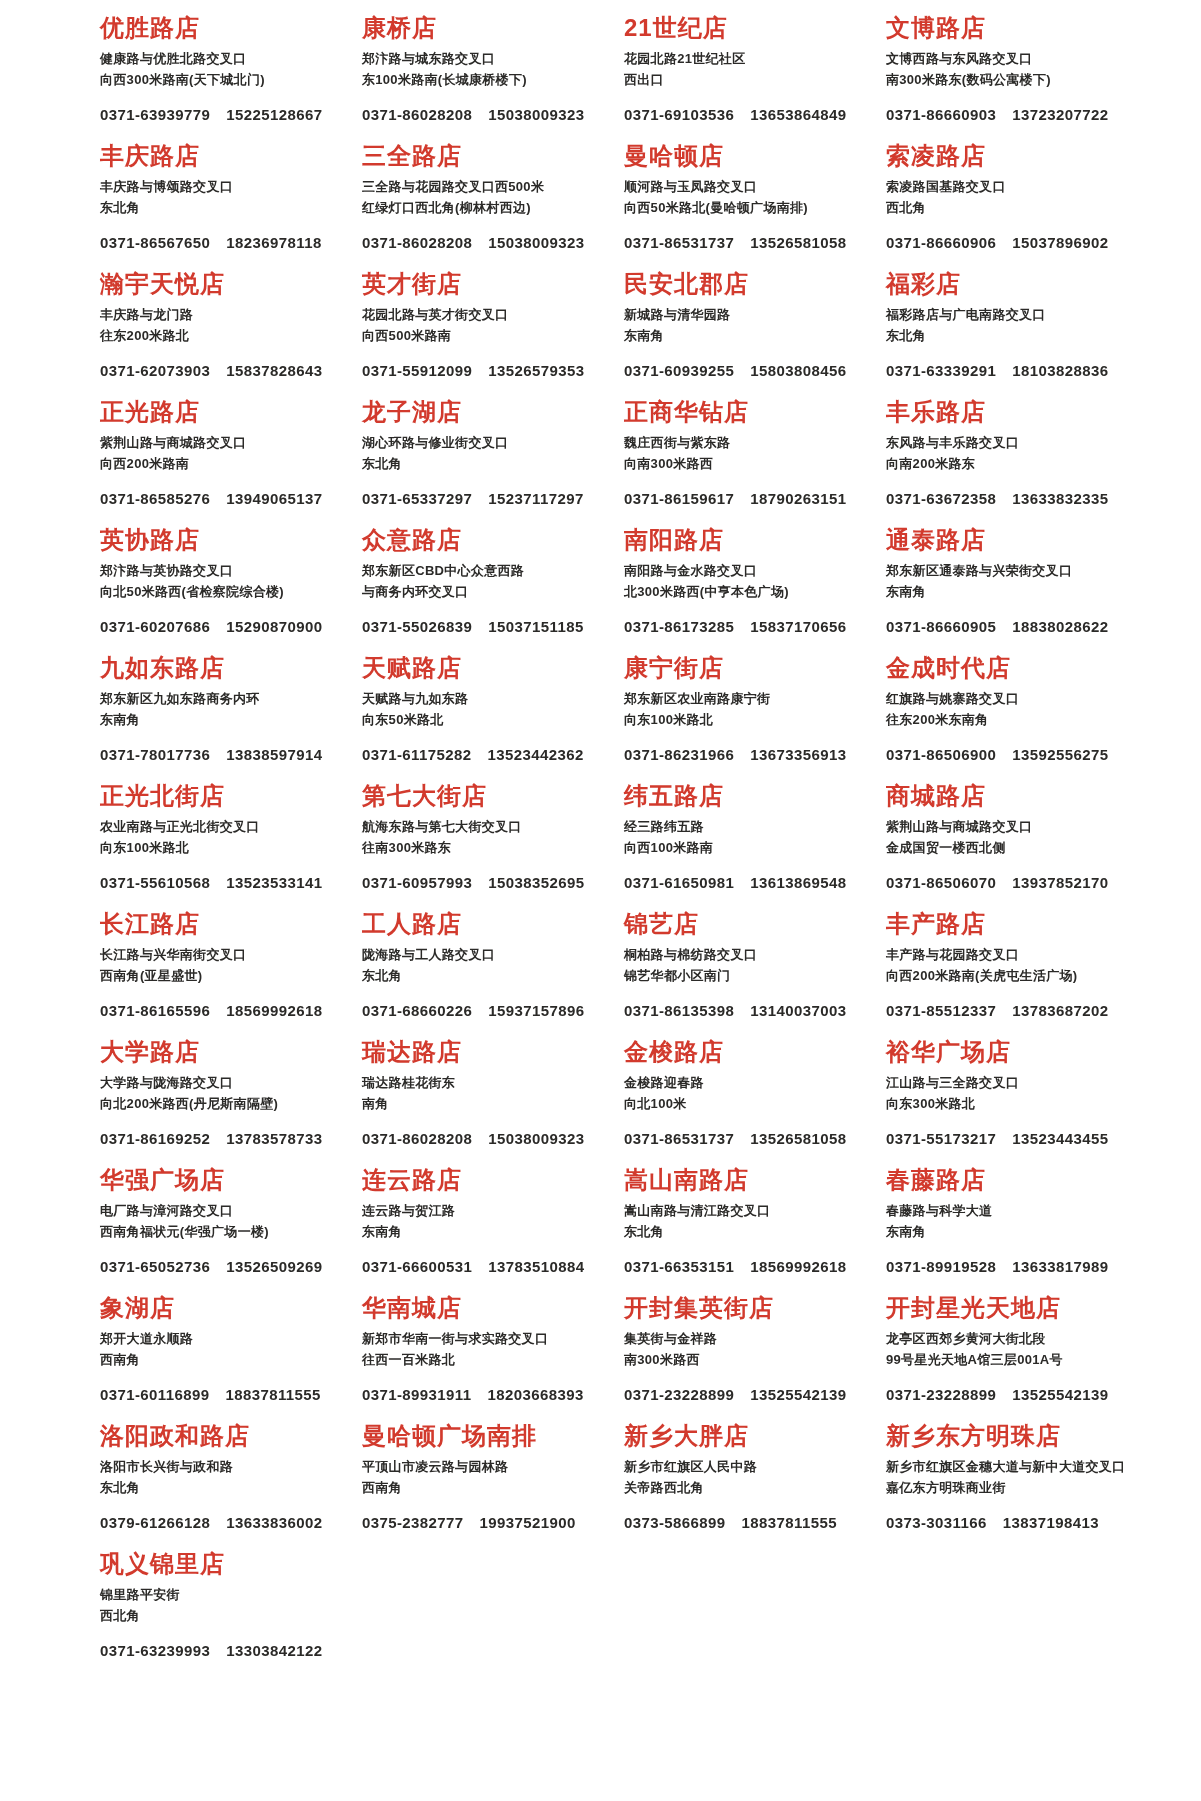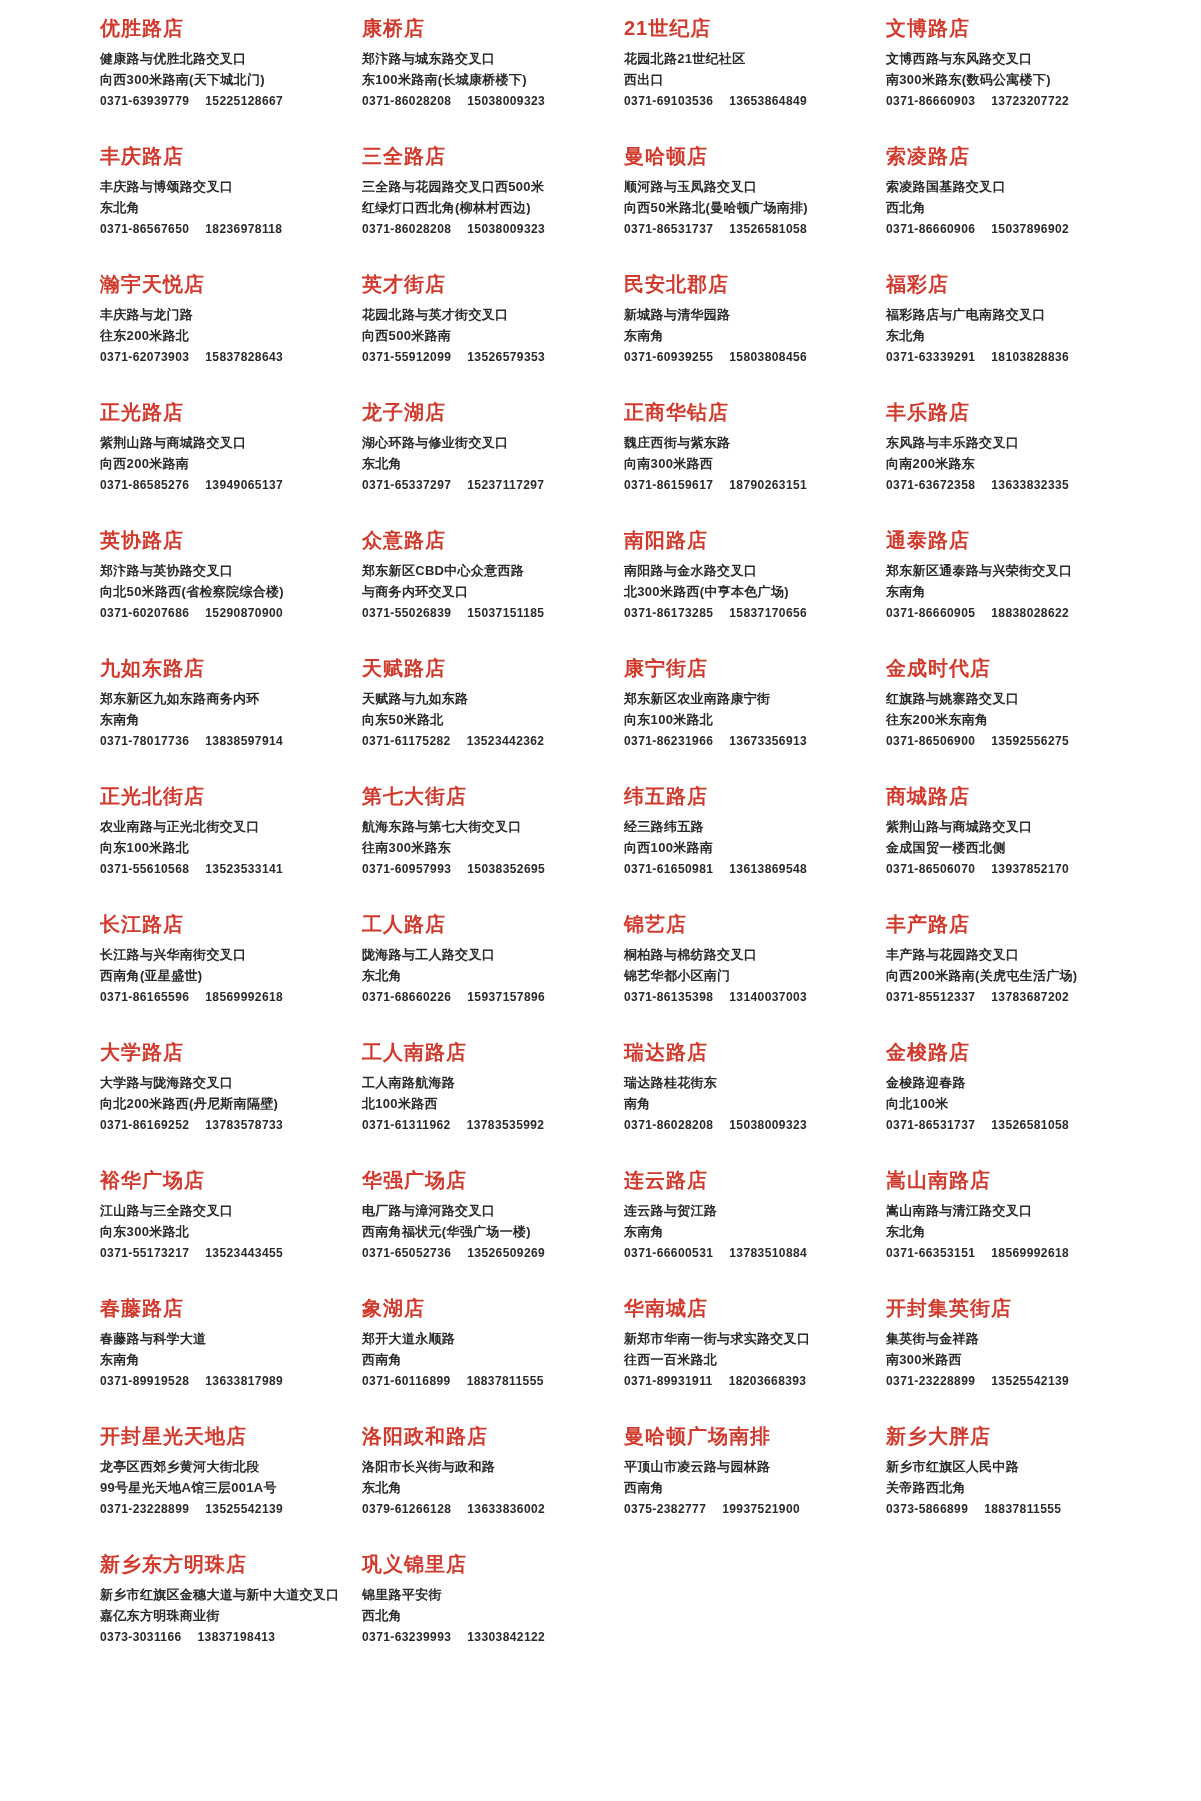--- a/index.html
+++ b/index.html
@@ -20,37 +20,37 @@
     left: 100px;
     display: grid;
     grid-template-columns: repeat(4, 262px);
     grid-auto-rows: 128px;
   }
   .store-card {
     padding-right: 18px;
   }
   .store-name {
     color: #d23a2d;
-    font-size: 20px;
+    font-size: 24px;
     font-weight: 800;
     letter-spacing: 1px;
     line-height: 24px;
     margin: 0 0 8px 0;
   }
   .store-addr {
     color: #2b2a28;
     font-size: 13px;
     font-weight: 600;
     line-height: 21px;
     letter-spacing: 0.3px;
   }
   .store-phones {
-    margin-top: 4px;
+    margin-top: 16px;
     color: #2b2a28;
-    font-size: 12px;
+    font-size: 15px;
     font-weight: 700;
     letter-spacing: 0.4px;
     white-space: nowrap;
   }
   .store-phones .phone1 {
     display: inline-block;
     margin-right: 16px;
   }
 </style>
 </head>
@@ -249,26 +249,20 @@
       <div class="store-addr">向西200米路南(关虎屯生活广场)</div>
       <div class="store-phones"><span class="phone1">0371-85512337</span><span class="phone2">13783687202</span></div>
     </div>
     <div class="store-card">
       <div class="store-name">大学路店</div>
       <div class="store-addr">大学路与陇海路交叉口</div>
       <div class="store-addr">向北200米路西(丹尼斯南隔壁)</div>
       <div class="store-phones"><span class="phone1">0371-86169252</span><span class="phone2">13783578733</span></div>
     </div>
     <div class="store-card">
-      <div class="store-name">工人南路店</div>
-      <div class="store-addr">工人南路航海路</div>
-      <div class="store-addr">北100米路西</div>
-      <div class="store-phones"><span class="phone1">0371-61311962</span><span class="phone2">13783535992</span></div>
-    </div>
-    <div class="store-card">
       <div class="store-name">瑞达路店</div>
       <div class="store-addr">瑞达路桂花街东</div>
       <div class="store-addr">南角</div>
       <div class="store-phones"><span class="phone1">0371-86028208</span><span class="phone2">15038009323</span></div>
     </div>
     <div class="store-card">
       <div class="store-name">金梭路店</div>
       <div class="store-addr">金梭路迎春路</div>
       <div class="store-addr">向北100米</div>
       <div class="store-phones"><span class="phone1">0371-86531737</span><span class="phone2">13526581058</span></div>

